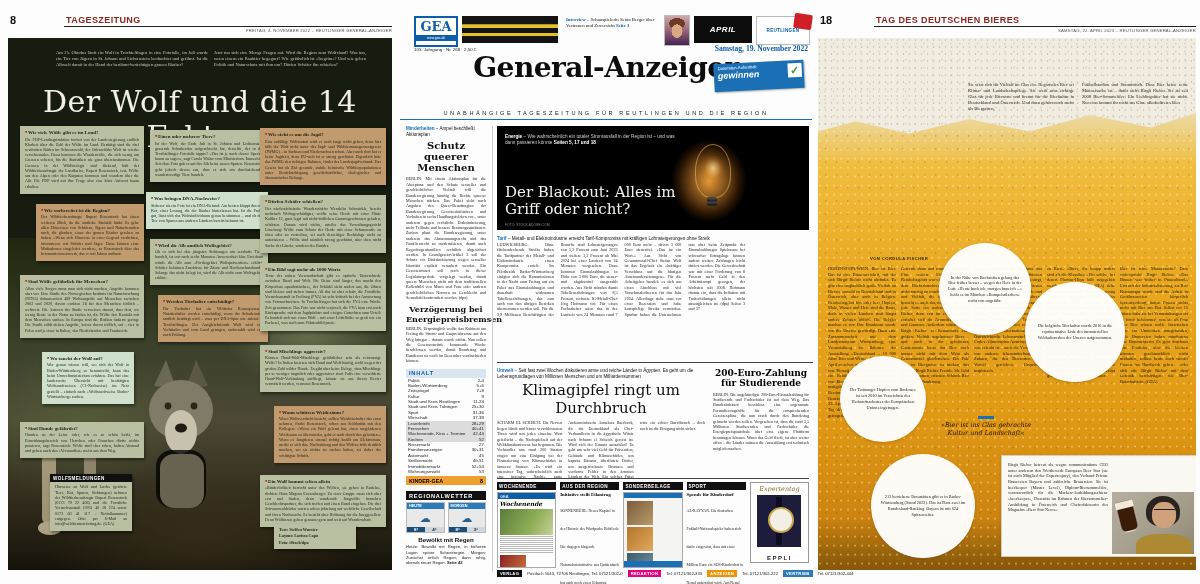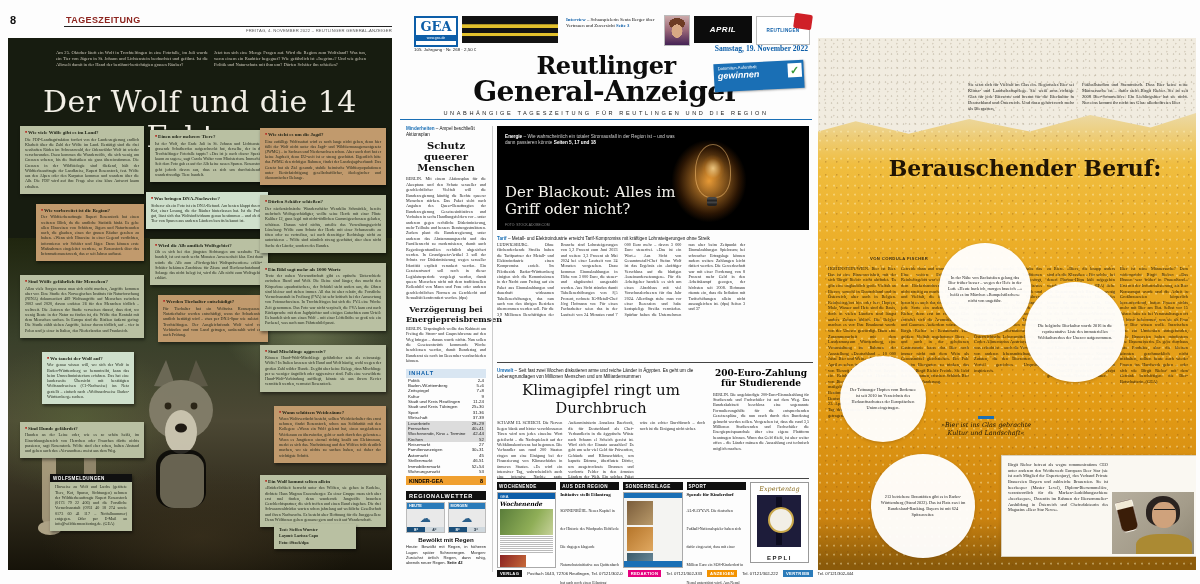--- a/index.html
+++ b/index.html
@@ -345,21 +345,20 @@
       <div id="teaser"><b>Interview</b><span> – Schauspielerin Senta Berger über Vertrauen und Zuversicht</span> <b>Seite 3</b></div>
       <div id="senta"></div>
       <div id="cube-ad">APRIL</div>
       <div id="reutl-ad">
           <span>REUTLINGEN</span>
         <span id="reutl-badge"></span>
       </div>
       <div id="edition">105. Jahrgang · Nr. 268 · 2,50 €</div>
       <div id="p2date">Samstag, 19. November 2022</div>
       <div id="mast">
-        <div class="m1">Reutlinger</div>
         <div class="m2">General-Anzeiger</div>
       </div>
       <div id="badge">
         <div class="b1">Dolomiten-Aufenthalt</div>
         <div class="b2">gewinnen</div>
         <div class="chk">✓</div>
       </div>
       <div id="tagline">UNABHÄNGIGE TAGESZEITUNG FÜR REUTLINGEN UND DIE REGION</div>
       <div id="bluerule"></div>
     </div>
@@ -556,27 +555,32 @@
         <span>Tel. 07121/302-333</span>
         <span class="chip o">ANZEIGEN</span>
         <span>Tel. 07121/302-222</span>
         <span class="chip b">VERTRIEB</span>
         <span>Tel. 07121/302-444</span>
       </div>
     </div>
   </div>
 
   <div class="page" id="p3">
+    <div class="phead">
+      <span class="pnum">18</span>
+      <span class="psec">TAG DES DEUTSCHEN BIERES</span>
+      <span class="prule"></span>
+      <span class="pdate">SAMSTAG, 22. APRIL 2023 – REUTLINGER GENERAL-ANZEIGER</span>
+    </div>
     <div id="p3-art">
       <div id="bubbles"></div>
       <div id="foam"></div>
       <div class="bintro" style="left:150px;">Sie setzt sich für Vielfalt im Glas ein. Regionales Bier sei Klima- und Landschaftspflege. Sie weiß ums richtige Glas für jede Biersorte und brennt für die Bierkultur in Deutschland und Österreich. Und dazu gehört noch mehr als Biergarten,</div>
       <div class="bintro" style="left:264px;">Fußballstadion und Stammtisch. Dass Bier keine reine Männersache ist – dafür steht Birgit Rieber. Sie ist seit 2008 Bier-Sommelière. Ein Lieblingsbier hat sie nicht. Nur eins kommt ihr nicht ins Glas: alkoholfreies Bier</div>
       <div id="p3-hl">
-        <div>Berauschender Beruf:</div>
       </div>
       <div id="byline">VON CORDULA FISCHER</div>
 
       <div id="bcols">
         <div class="bcol tall">HOHENSTEIN/WIEN. Bier ist Bier. Das ist eine Binsenweisheit, mit der sich Birgit Rieber nicht abfindet. Es gibt eine unglaublich große Vielfalt an Bieren, sowohl in Deutschland und in Österreich, aber auch in Belgien. Reinheitsgebot hin oder her: Hopfen, Malz, Wasser und Hefe sind die Basis, doch in vielen Ländern sind längst andere Zutaten üblich. Die Belgier machen es vor: Ihre Braukunst wurde von der Unesco gewürdigt. Dazu eine Zusammenarbeit mit dem Landesmuseum Württemberg, eine Veranstaltung im Rahmen der Ausstellung »Deutschland – 10 000 Jahre Bier und Wein«, die bis zum 30. April zu sehen ist. Im Jahr 1516 wurde von Herzog Wilhelm IV. von Bayern ein Reinheitsgebot zur Herstellung von Bier erlassen, auf dem bis heute maßgeblich die gesetzlichen Bestimmungen zur Bierherstellung in Deutschland beruhen. Jedem Jahr am 23. April wird diesem Datum mit dem Tag des Deutschen Bieres Rechnung getragen.</div>
         <div class="bcol tall">Getreide dann und wann beigemischt. Eine weitere Erklärung: Das Reinheitsgebot war eine Strategie, um dem Bäckerhandwerk das Getreide nicht streitig zu machen. Für die Kunst und Vielfalt, die im Bier steckt, braucht es auch das richtige Glas – für jede Sorte ein anderes, sagt Birgit Rieber, denn erst im richtigen Glas entfaltet sich die Aromatik in Nase und Gaumen. Außerdem wünscht sich Birgit Rieber in Restaurants eine größere Vielfalt angebotener Biere – und auch in der gehobenen Gastronomie kann das Bier noch immer nicht mit dem Wein als Genussmittel gleichziehen. Ein Pale Ale im Biergarten zu trinken, das bereitet Birgit Rieber Freude. Sie liebt den behutsamen, frischen Schluck Bier nach einer Wanderung.</div>
         <div class="bcol short">ging zu eigen macht. Sie habe das Thema modernisiert, Traditionen aufgebrochen und so dafür gesorgt, dass der Konsument weiß, was bestes Bier ist und wie viel Handwerk und Können drinstecken. Während Deutschland am Reinheitsgebot festhält, beschreitet Österreich einen eigenen Weg. Neben Deutschland, Belgien, England und Tschechien gehört das Land zu den wichtigsten europäischen Biernationen. Das Österreichische Lebensmittelbuch, der Codex Alimentarius Austriacus, regelt, was erlaubt ist – auch die Verwendung von anderen lebensmitteltauglichen Zutaten, die den Biersorten zum Vorteil gereichen. Ursprünge inspirieren.</div>
         <div class="bcol short">zu Biere. »Biere, die knapp anders sind als die Klassiker.« Für solche, bei denen Flavour-Hops kalt zugegeben werden: »India Pale Ale (IPA) liebe ich. Dezent mag ich Biere mit wenig Alkohol.« Alkoholfreies Bier indes kommt ihr nicht ins Glas. Birgit Rieber wirbt fürs deutsche Bier, auch für die Lokale: »Baden-Württemberg ist ein Land mit großartigen, traditionsreichen Brauereien, die preisgekrönte Biere herstellen. Dafür schlägt mein Herz. Das ist ins Glas gebrachte Landschaft, Landschafts- und Klimapflege, wenn die Braugerste aus der Region kommt.« Künstliche Intelligenz brauche es dafür nicht. Dass jüngst sogar ein Bier nach einem von ChatGPT geschriebenen Rezept gebraut wurde: Nichts für Kenner.</div>
         <div class="bcol short">Bier ist reine Männersache? Dem widerspricht Birgit Rieber: »Das Brauen war früher in Frauenhand.« Erst mit der Industrialisierung, als Bier Konsumgut wurde und die Arbeit in Großbrauereien körperlich herausfordernd, hatten Frauen nichts mehr mit Bier am Hut. Selbst vor 15 Jahren habe sie bei Veranstaltungen oft zu hören bekommen, was sie als Frau über Bier wissen wolle. Inzwischen habe ein Umdenken stattgefunden, viele Brauereien haben mindestens eine Braumeisterin. Es gebe durchaus gute Produkte, aber die kleinen könnten geschmacklich nicht mithalten, sollten heute auch wieder Frauen ins Handwerk gehen – oder sich wie Birgit Rieber mit dem Getränk beschäftigen: die Bier-Botschafterin. (GEA)</div>
       </div>

